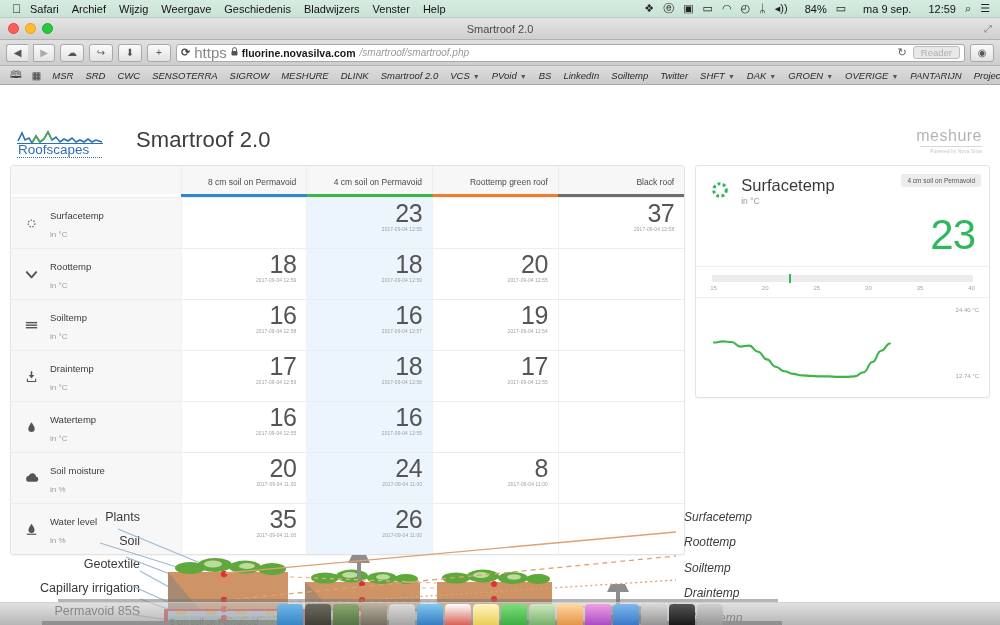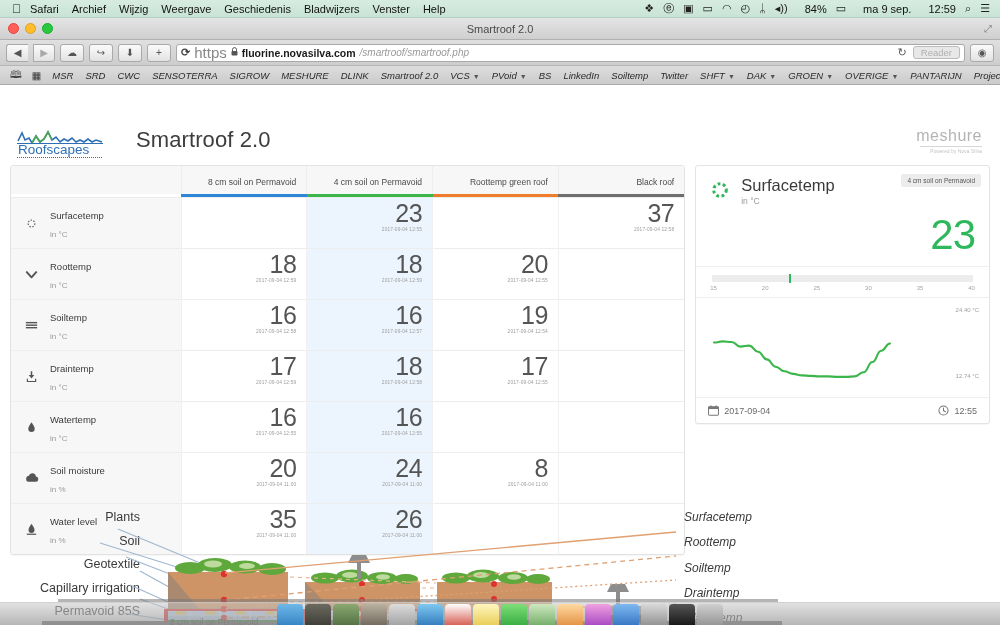--- a/index.html
+++ b/index.html
@@ -631,42 +631,20 @@
         </div>
 
         <div class="d-chart">
           <svg id="spark" width="294" height="94" viewBox="0 0 294 94">
               <path d="M18.0 38.5 C22.4 38.5 22.4 37.4 26.8 37.4 C31.2 37.4 31.2 38.0 35.6 38.0 C40.0 38.0 40.0 42.6 44.4 42.6 C48.8 42.6 48.8 41.6 53.2 41.6 C57.6 41.6 57.6 47.7 62.0 47.7 C66.4 47.7 66.4 55.4 70.8 55.4 C75.2 55.4 75.2 62.7 79.6 62.7 C84.0 62.7 84.0 67.3 88.4 67.3 C92.8 67.3 92.8 69.9 97.2 69.9 C101.6 69.9 101.6 71.4 106.0 71.4 C110.4 71.4 110.4 71.9 114.8 71.9 C119.2 71.9 119.2 72.4 123.6 72.4 C128.0 72.4 128.0 72.4 132.4 72.4 C136.8 72.4 136.8 72.9 141.2 72.9 C145.6 72.9 145.6 72.9 150.0 72.9 C154.4 72.9 154.4 72.4 158.8 72.4 C163.2 72.4 163.2 68.3 167.6 68.3 C172.0 68.3 172.0 58.0 176.4 58.0 C180.8 58.0 180.8 46.7 185.2 46.7 C189.6 46.7 189.6 39.5 194.0 39.5" fill="none" stroke="#3cb54a" stroke-width="2.1" stroke-linecap="round" stroke-linejoin="round"></path>
             </svg>
           <span class="ax-hi">24.40 °C</span>
           <span class="ax-lo">12.74 °C</span>
         </div>
 
-        <div class="d-foot">
-          <span class="itm">
-            <span>
-              <svg width="11" height="11" viewBox="0 0 12 12">
-                  <rect x="0.6" y="1.8" width="10.8" height="9.4" rx="1" fill="none" stroke="#777" stroke-width="1.1"></rect>
-                  <rect x="0.6" y="1.8" width="10.8" height="2.6" fill="#777"></rect>
-                  <rect x="2.6" y="0.4" width="1.1" height="2.2" fill="#777"></rect>
-                  <rect x="8.3" y="0.4" width="1.1" height="2.2" fill="#777"></rect>
-                </svg>
-            </span>
-            <span>2017-09-04</span>
-          </span>
-          <span class="itm">
-            <span>
-              <svg width="11" height="11" viewBox="0 0 12 12">
-                  <circle cx="6" cy="6" r="5" fill="none" stroke="#777" stroke-width="1.1"></circle>
-                  <path d="M6 3.2 V6.2 L8.1 7.4" fill="none" stroke="#777" stroke-width="1.1" stroke-linecap="round"></path>
-                </svg>
-            </span>
-            <span>12:55</span>
-          </span>
-        </div>
       </div>
     </div>
 
     <div class="diagram">
 
       <div class="leftlabels">
         <span class="lb">Plants</span>
         <span class="lb">Soil</span>
         <span class="lb">Geotextile</span>
         <span class="lb">Capillary irrigation</span>

